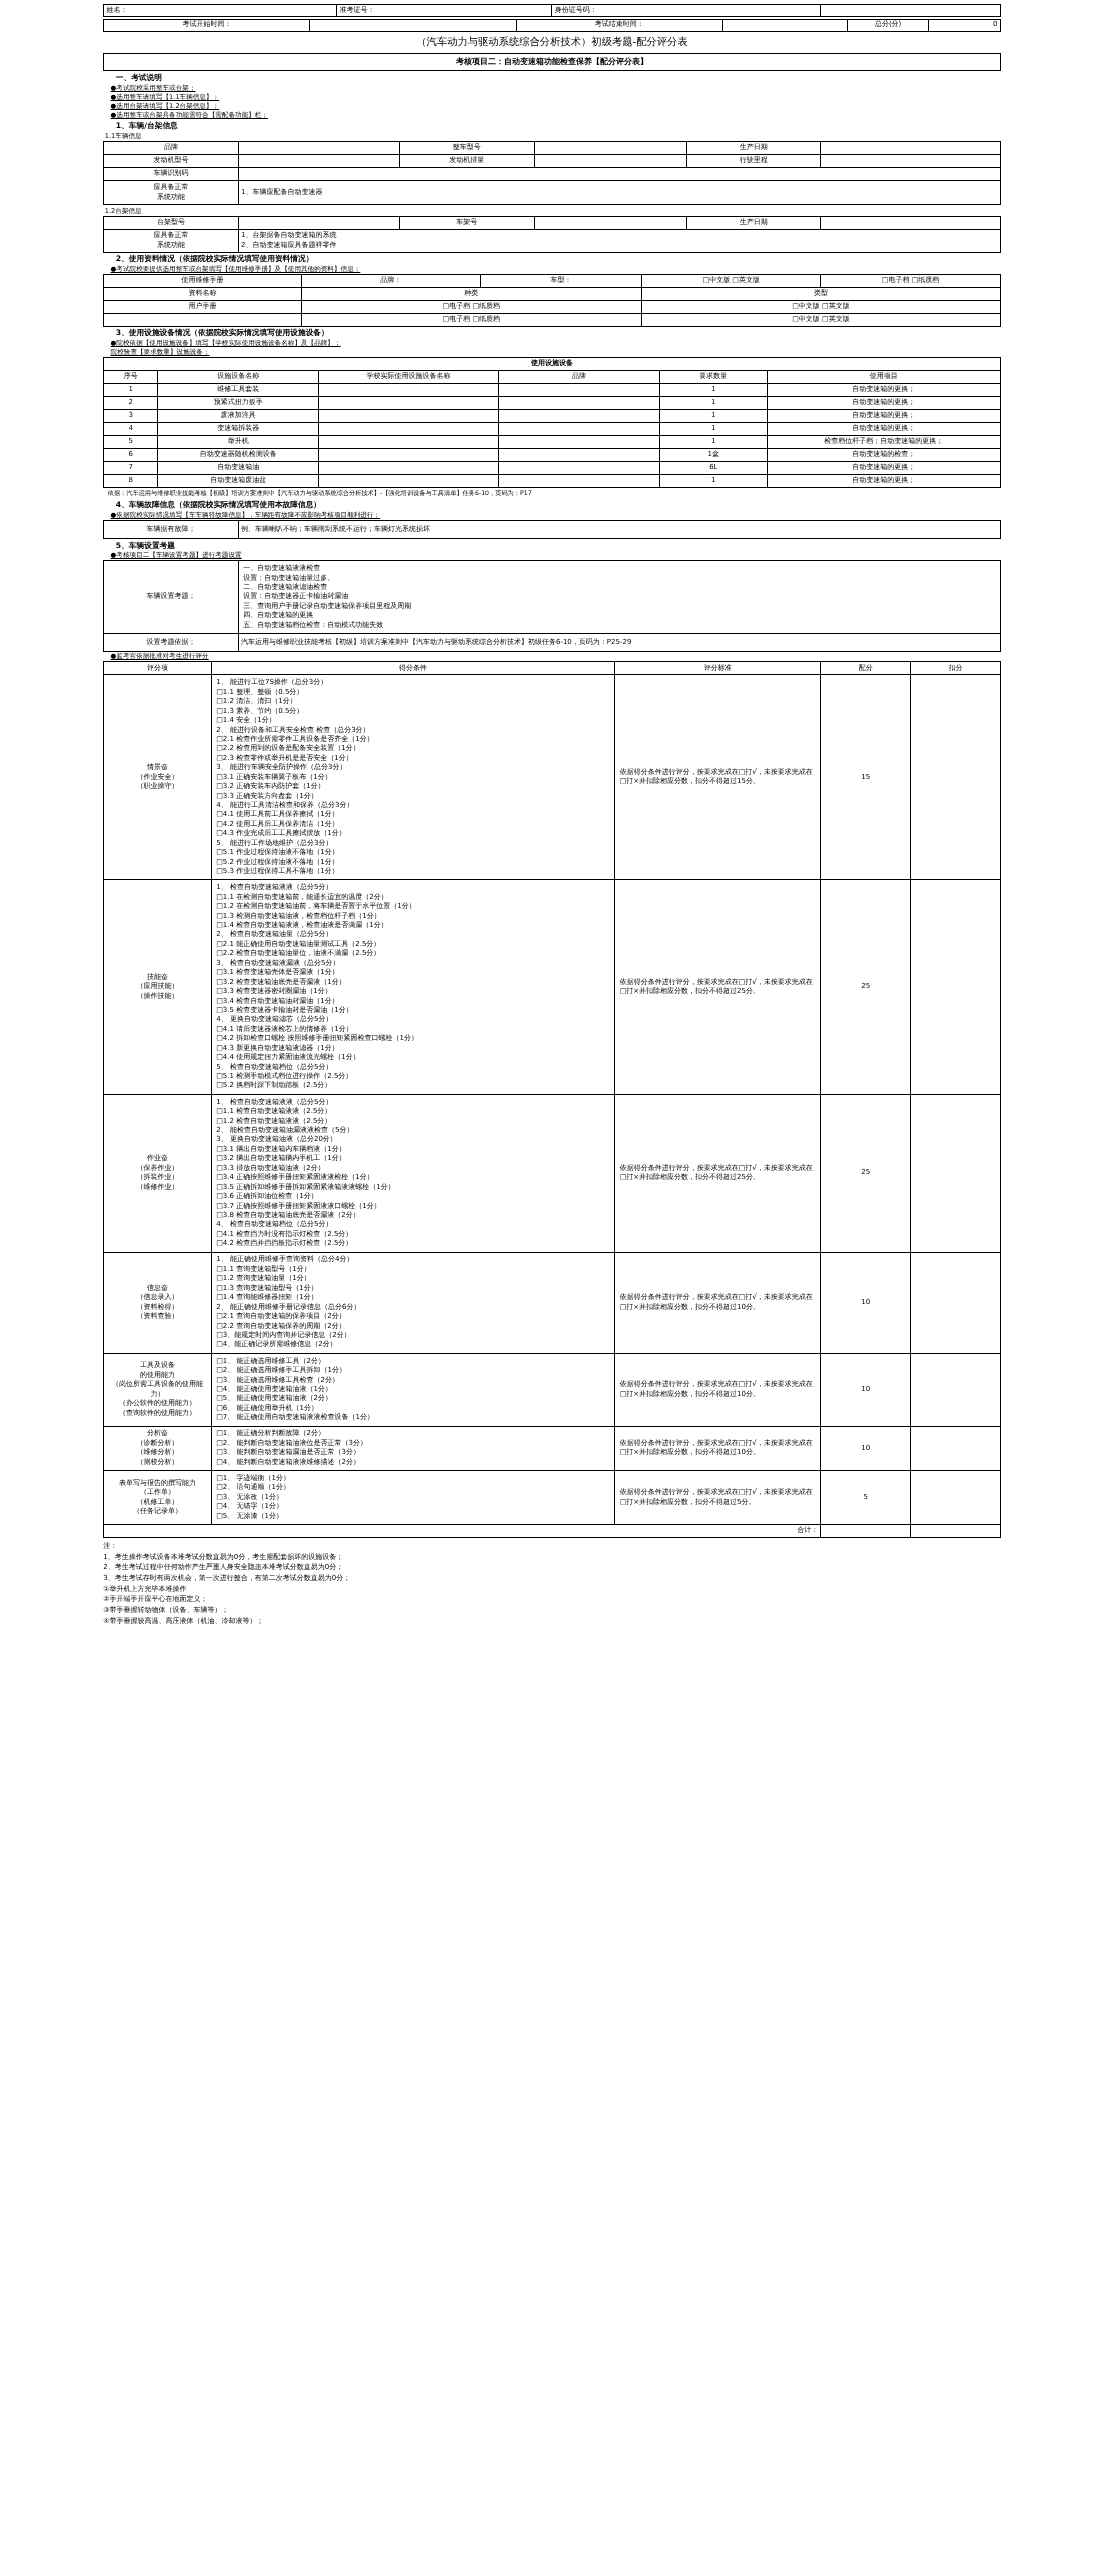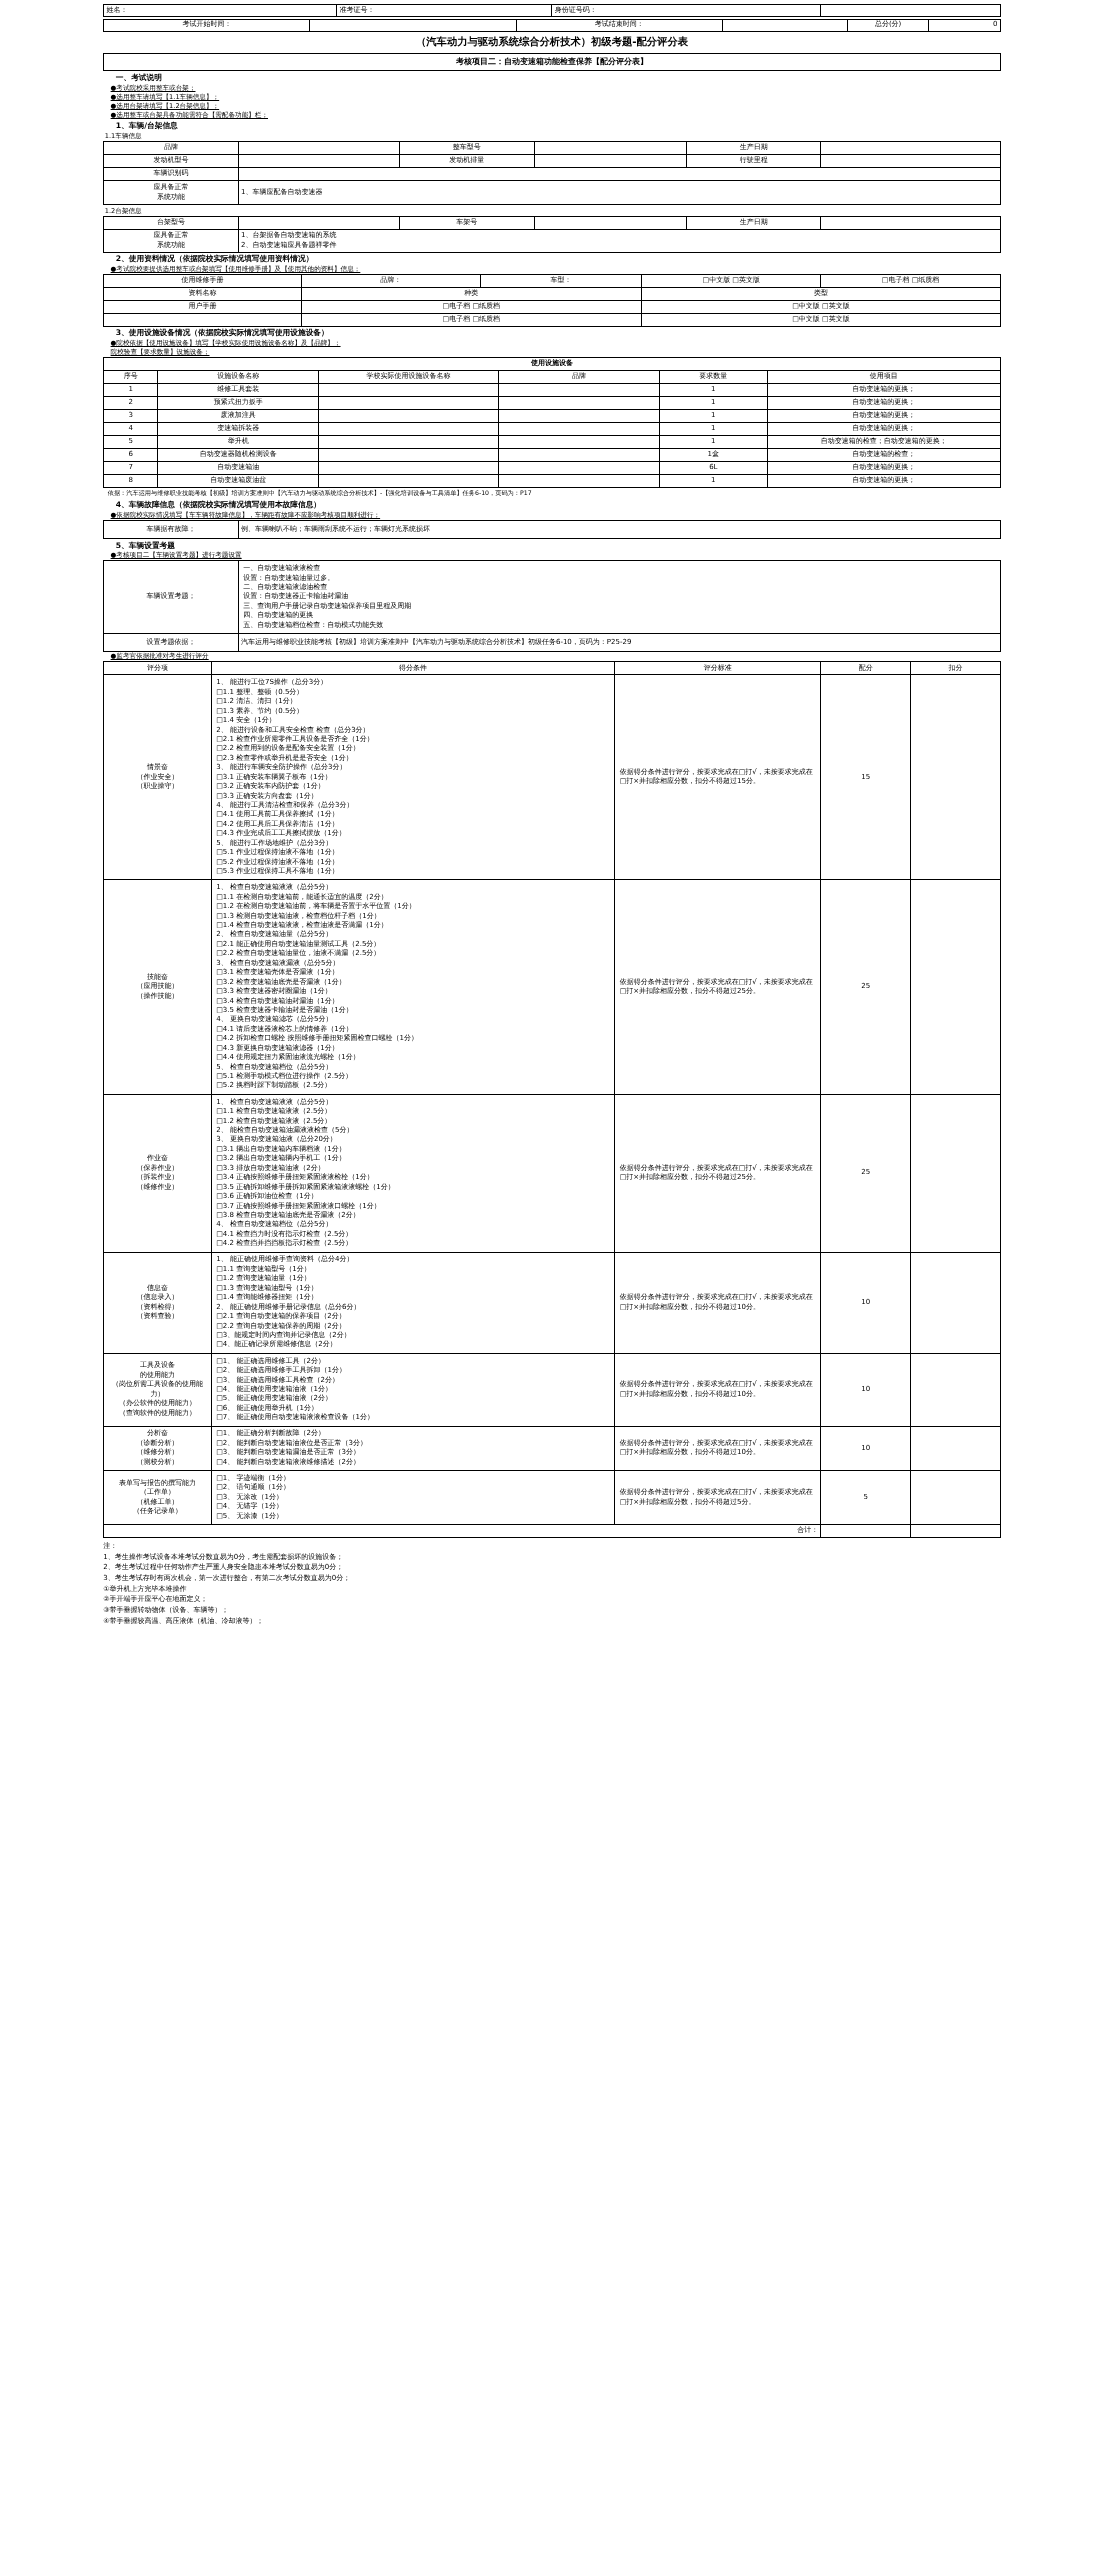--- a/index.html
+++ b/index.html
@@ -5,21 +5,21 @@
   html,body{margin:0;padding:0;background:#fff;}
   body{font-family:"DejaVu Sans","Liberation Sans",sans-serif;font-size:6.6px;color:#000;}
   .page{width:918px;margin:0 auto;padding:4.4px 10.3px 7.3px 10.3px;box-sizing:border-box;}
   table{border-collapse:collapse;width:100%;}
   td,th{border:0.7px solid #000;padding:0.7px 2.2px;vertical-align:middle;font-size:7px;line-height:1.35;}
   .c{text-align:center;}
   .l{text-align:left;}
   .r{text-align:right;}
   .top{vertical-align:top;}
   .hdr-row{font-size:7.3px;}
-  .title{font-size:10.3px;font-weight:bold;text-align:center;padding:3.7px 0;}
+  .title{font-size:10.3px;font-weight:normal;text-align:center;padding:3.7px 0;}
   .sub{font-size:8px;font-weight:bold;text-align:center;}
   .sec{font-size:7.7px;font-weight:bold;padding:1.5px 0 0.7px 1.5px;margin-left:11px;}
   .ind{padding-left:7.3px;text-decoration:underline;}
   .small{font-size:6.6px;}
   .tiny{font-size:6.2px;}
   .notes p{margin:0.7px 0;font-size:7px;}
   .subhead{font-weight:bold;text-align:center;}
   .hgt{height:13px;}
   .mt2{margin-top:1.5px;}
 </style>
@@ -198,21 +198,21 @@
       <td class="c"></td>
       <td class="c">1</td>
       <td class="c">自动变速箱的更换；</td>
     </tr>
     <tr class="hgt">
       <td class="c">5</td>
       <td class="c">举升机</td>
       <td class="c"></td>
       <td class="c"></td>
       <td class="c">1</td>
-      <td class="c">自动变速箱的检查；自动变速箱的更换；</td>
+      <td class="c">检查档位杆子档；自动变速箱的更换；</td>
     </tr>
     <tr class="hgt">
       <td class="c">6</td>
       <td class="c">自动变速器随机检测设备</td>
       <td class="c"></td>
       <td class="c"></td>
       <td class="c">1盒</td>
       <td class="c">自动变速箱的检查；</td>
     </tr>
     <tr class="hgt">

